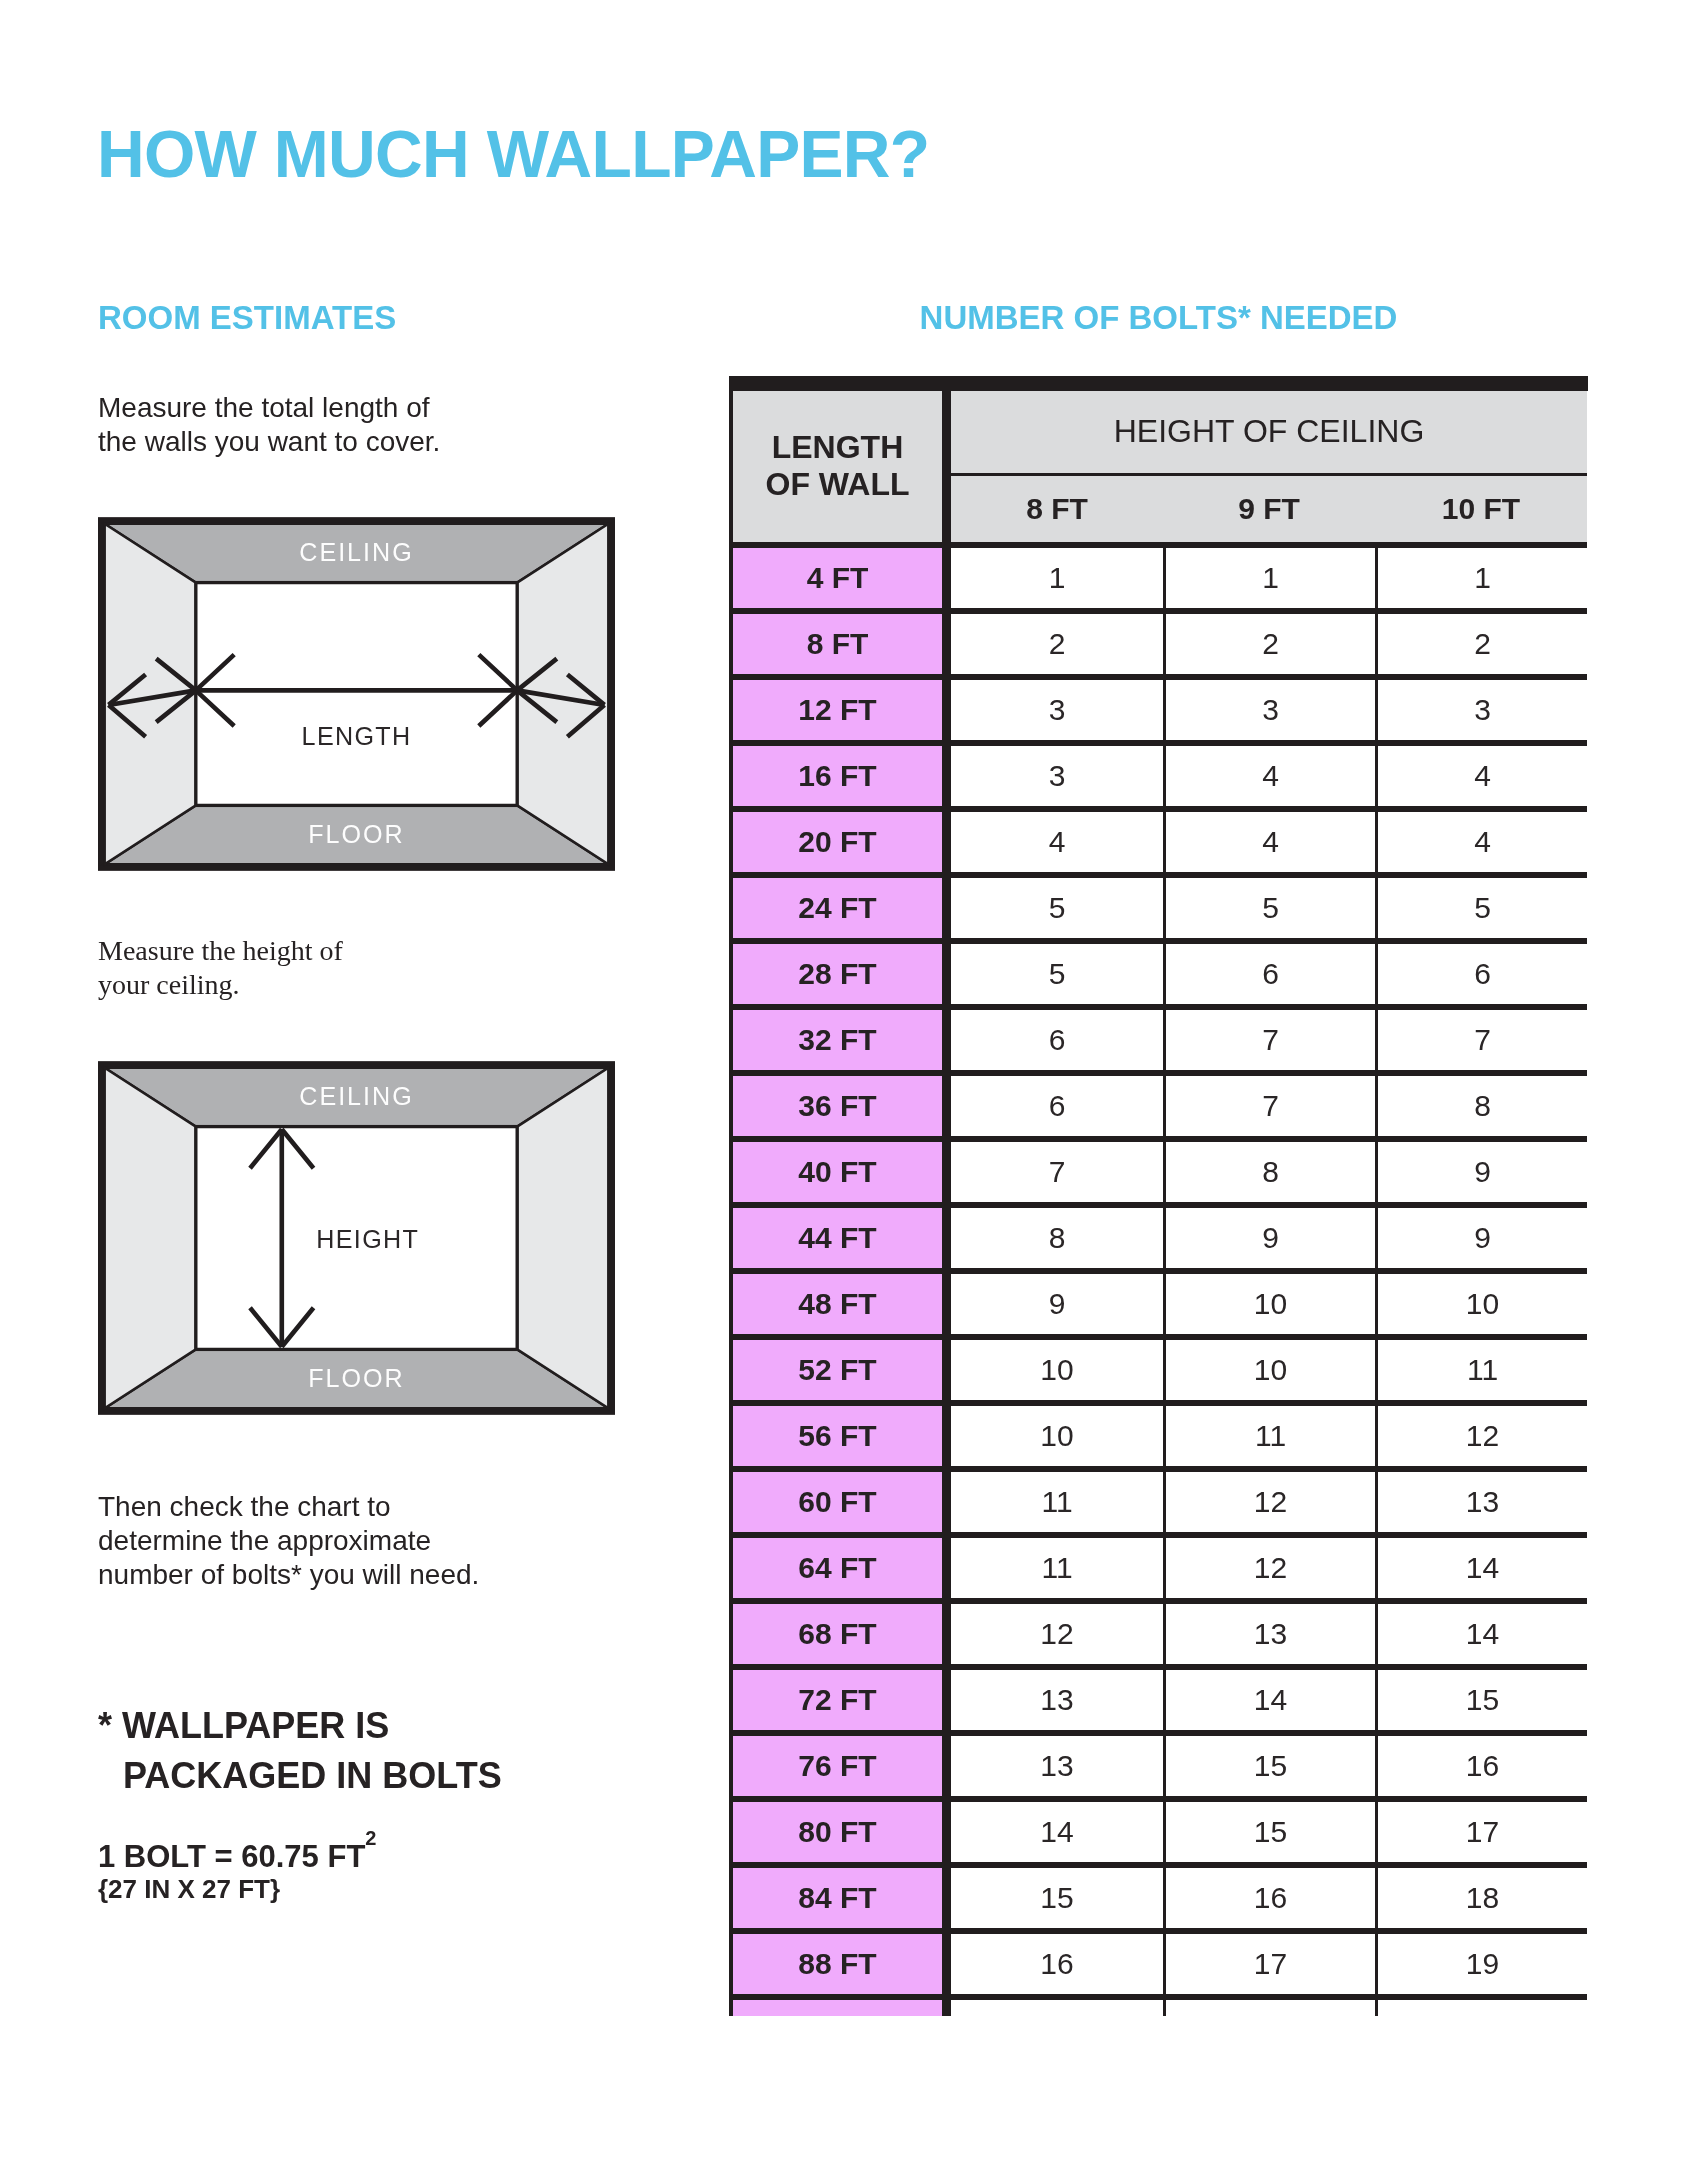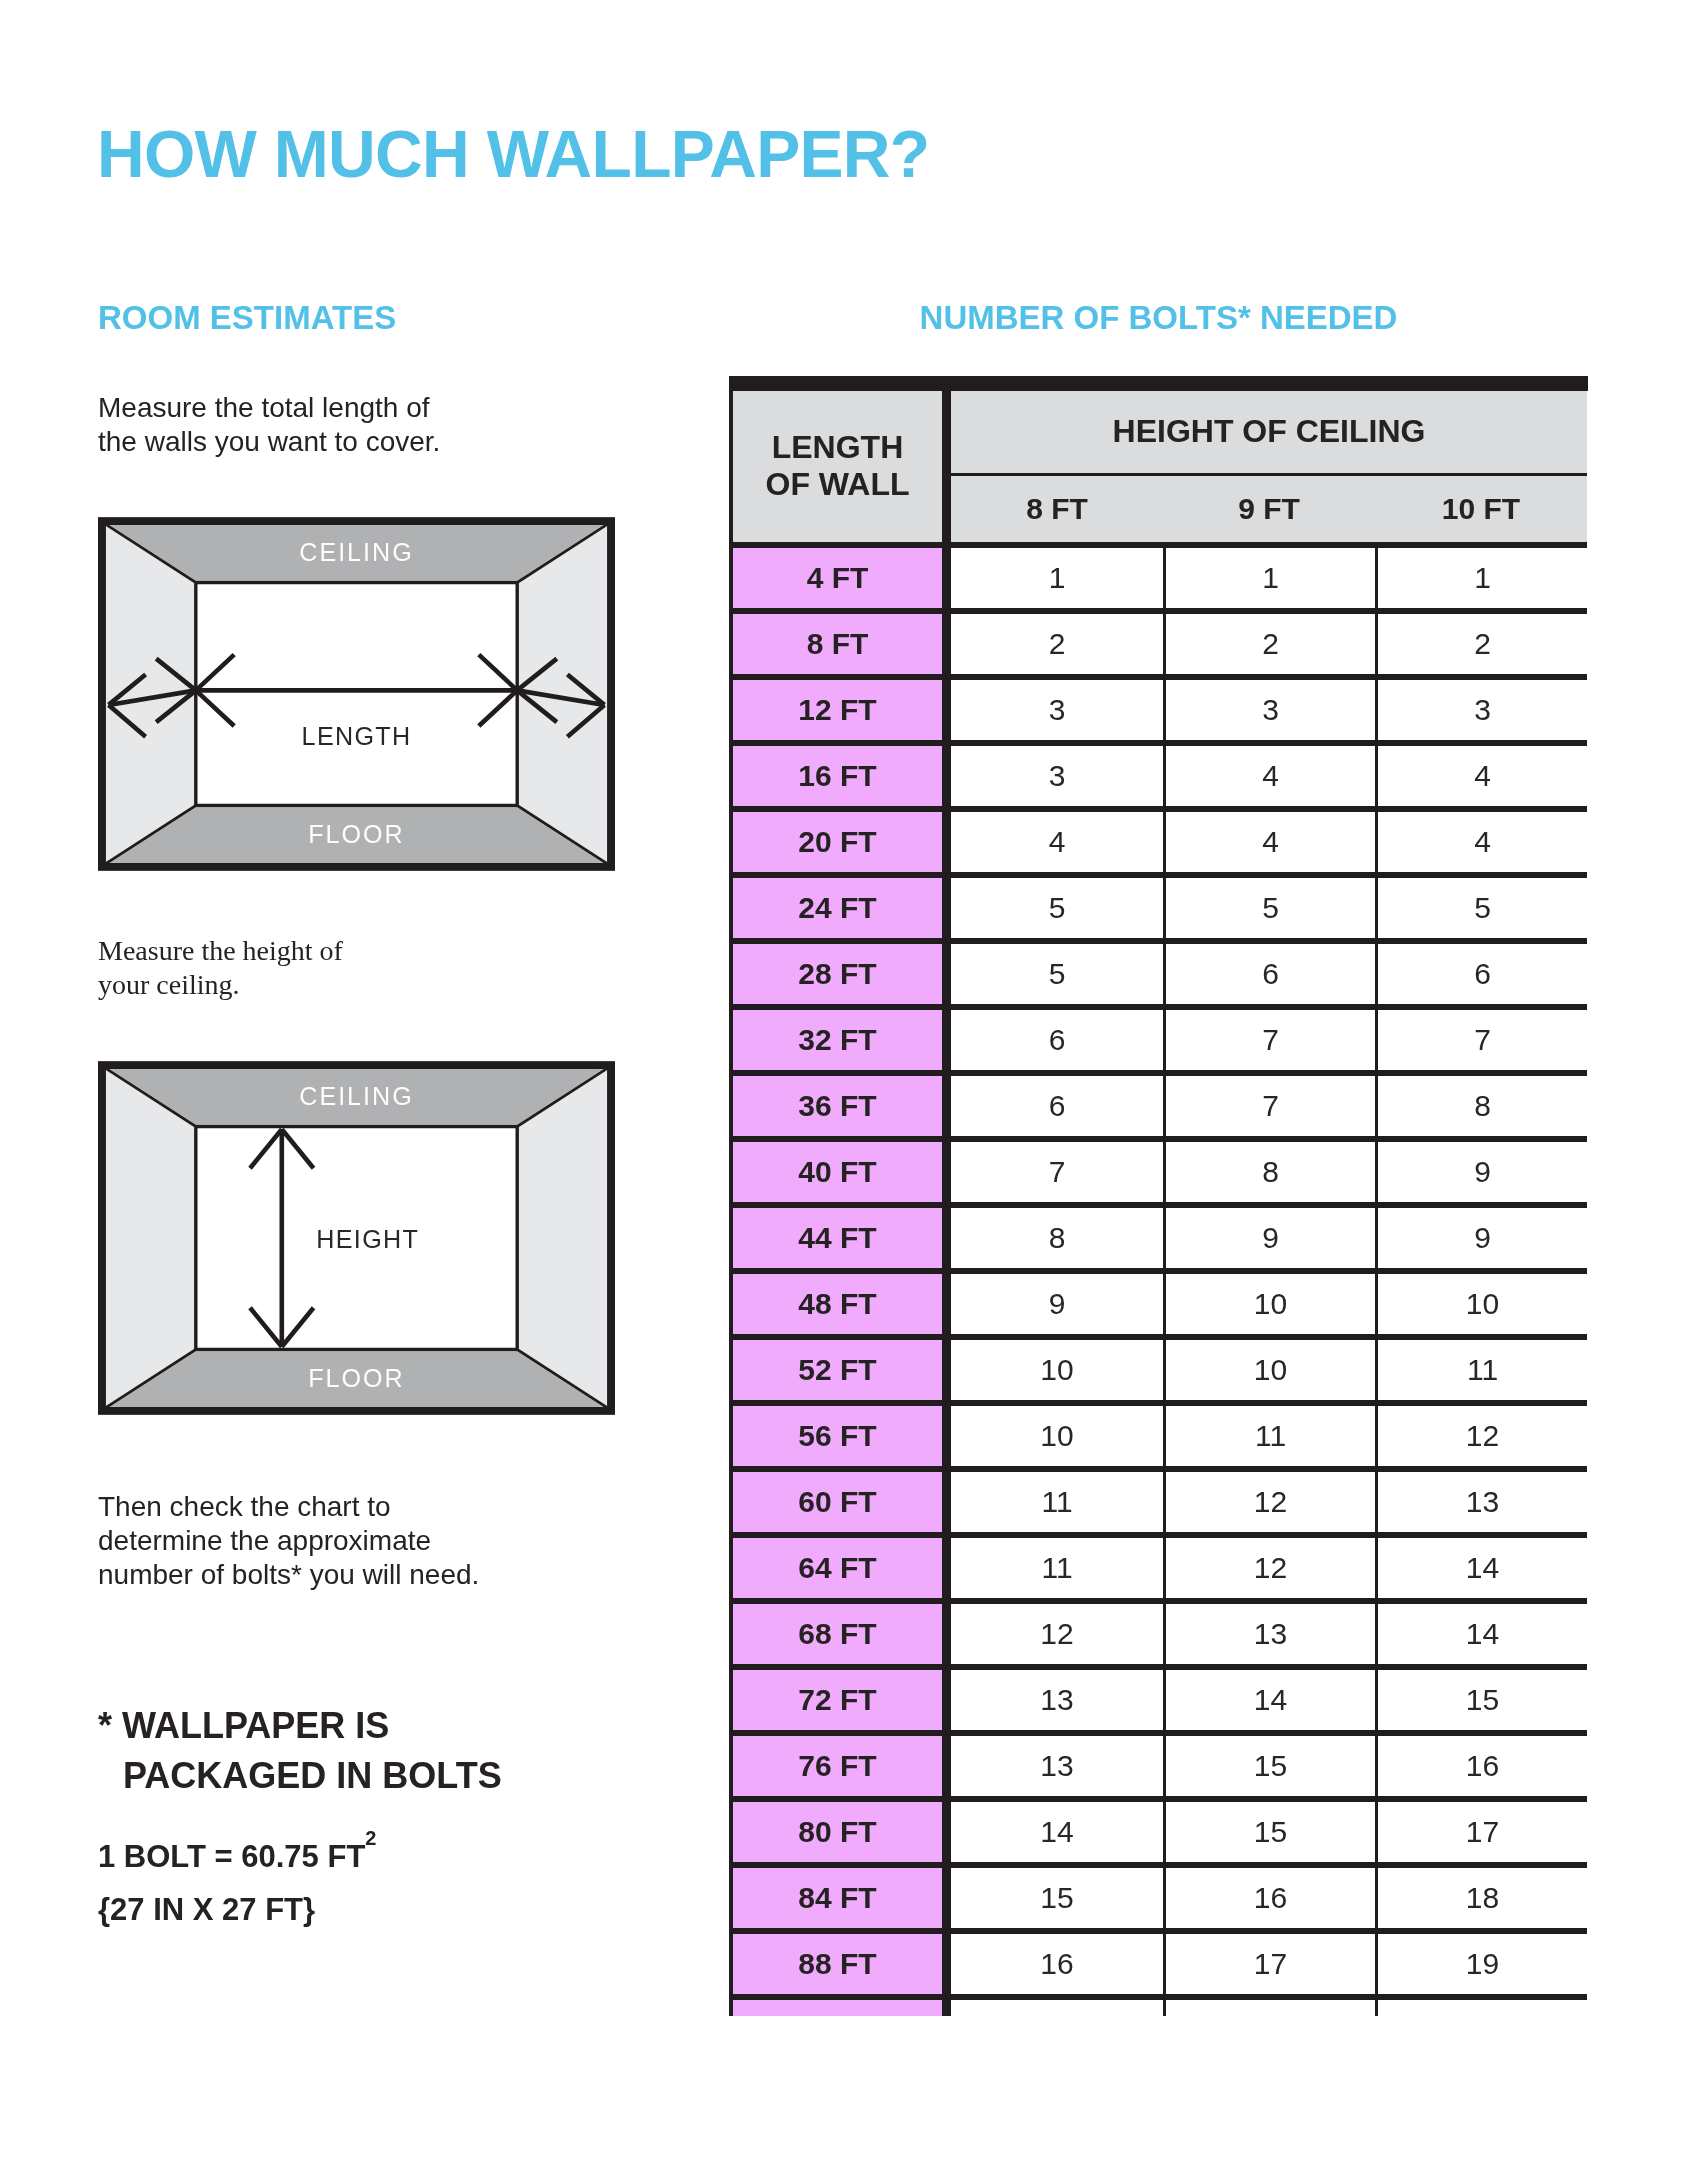--- a/index.html
+++ b/index.html
@@ -16,35 +16,35 @@
   .col-right{position:absolute;left:729px;top:301px;width:859px;}
   .para{font-size:28px;line-height:1.22;margin:0;white-space:pre-line;color:#262223;}
   .p1{margin-top:57px;}
   .p2{margin-top:63px;font-family:Liberation Serif, serif;}
   .p3{margin-top:75px;}
   .room-svg{display:block;width:517px;height:354px;margin-top:58px;}
   .foot{margin-top:109px;font-size:36px;font-weight:bold;line-height:1.4;}
   .foot-l2{padding-left:25px;}
   .bolt{margin-top:36px;font-size:31px;font-weight:bold;line-height:1.1;}
   .bolt sup{font-size:20px;position:relative;top:-11.2px;font-weight:bold;}
-  .bolt2{margin-top:19px;font-size:31px;font-weight:bold;line-height:1.1;}
+  .bolt2{margin-top:1px;font-size:26px;font-weight:bold;line-height:1.1;}
   .tbl-heading{font-size:33px;font-weight:bold;color:#53c1e7;text-align:center;line-height:1;margin:0;}
   .tbl-topbar{margin-top:42px;height:14.6px;background:#211d1e;width:859px;}
   .tbl{
     display:grid;width:859px;box-sizing:border-box;
     grid-template-columns:218px 212px 212px 212px;
     grid-template-rows:85px 66px;grid-auto-rows:66px;
     border-left:4px solid #211d1e;
   }
   .c{display:flex;align-items:center;justify-content:center;box-sizing:border-box;}
   .rowhead{
     grid-column:1;grid-row:1/3;background:#dbdcdd;border-right:9.3px solid #211d1e;
     font-weight:bold;font-size:32px;text-align:center;white-space:pre-line;line-height:1.15;
   }
-  .colgroup{grid-column:2/5;grid-row:1;background:#dbdcdd;border-bottom:3.3px solid #211d1e;font-weight:bold;font-size:32px;}
+  .colgroup{grid-column:2/5;grid-row:1;background:#dbdcdd;border-bottom:3.3px solid #211d1e;font-weight:normal;font-size:32px;}
   .subhead{grid-row:2;background:#dbdcdd;font-weight:bold;font-size:30px;}
   .lab{background:#f0abfc;border-right:9.3px solid #211d1e;border-top:6px solid #211d1e;font-weight:bold;font-size:30px;}
   .val{background:#ffffff;border-top:6px solid #211d1e;font-size:30px;color:#2a2627;}
   .vb{border-left:3.3px solid #211d1e;}
   .tbl-botbar{height:10.6px;background:#211d1e;width:859px;}
   .tbl-stub{height:14.6px;width:214px;background:#dbdcdd;margin-left:4px;}
   .svg-label-light{fill:#fdfdfd;font-size:38px;letter-spacing:3px;}
   .svg-label-dark{fill:#2b2728;font-size:38px;letter-spacing:2px;}
   .ln{stroke:#211d1e;stroke-width:7;fill:none;}
 </style>

